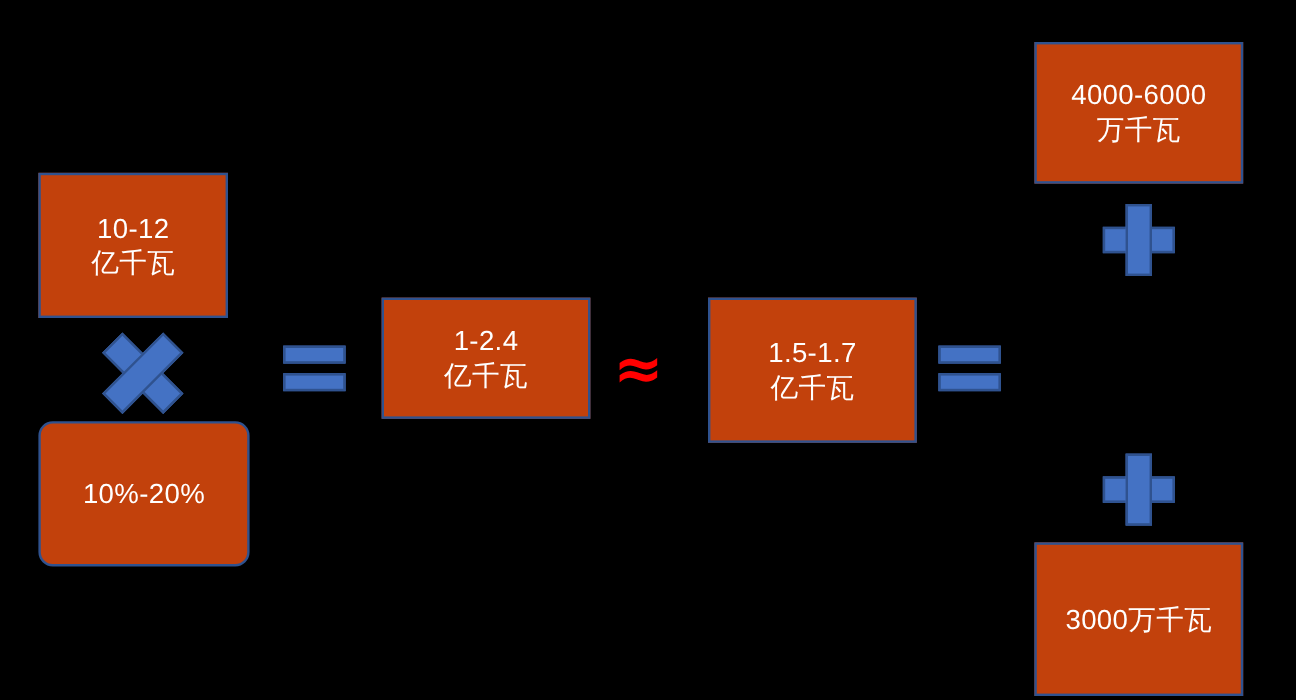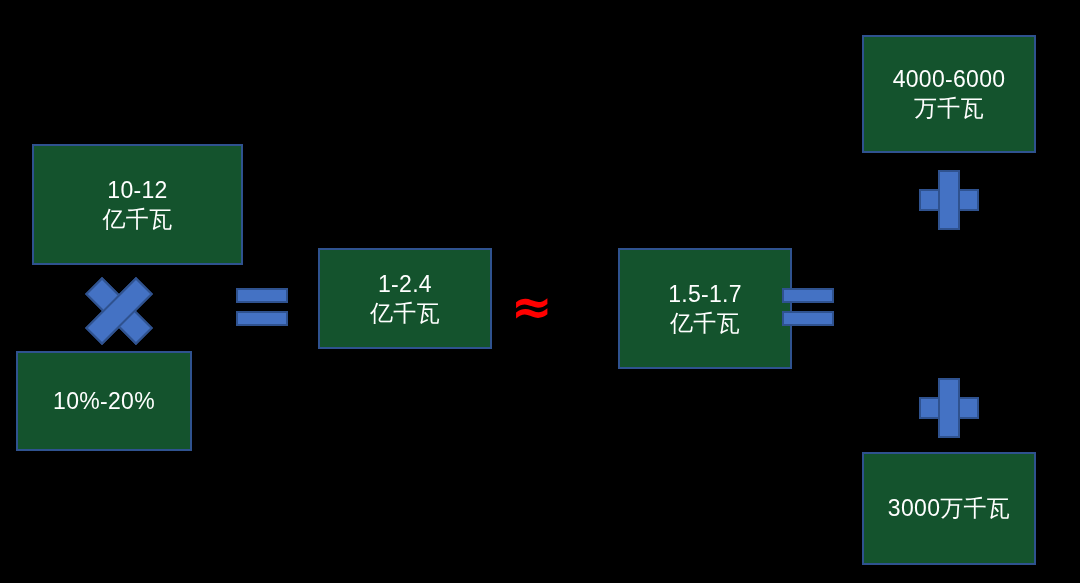--- a/index.html
+++ b/index.html
@@ -11,42 +11,42 @@
     position: relative;
     width: 1080px;
     height: 583px;
     background: #000000;
     overflow: hidden;
     font-family: "Liberation Sans", "DejaVu Sans", sans-serif;
   }
   .box {
     position: absolute;
     box-sizing: border-box;
-    background: #14532d;
+    background: #c2410c;
     border: 2px solid #2F528F;
     color: #FFFFFF;
     display: flex;
     align-items: center;
     justify-content: center;
     text-align: center;
     line-height: 1.25;
     font-size: 23px;
     letter-spacing: 0.3px;
     white-space: pre-line;
   }
   
-  #box-factor-capacity { left: 32px;  top: 144px; width: 211px; height: 121px; }
-  #box-factor-percent  { left: 16px;  top: 351px; width: 176px; height: 100px; }
+  #box-factor-capacity { left: 32px;  top: 144px; width: 158px; height: 121px; }
+  #box-factor-percent  { left: 32px;  top: 351px; width: 176px; height: 121px; border-radius: 12px; }
   
   #box-product         { left: 318px; top: 248px; width: 174px; height: 101px; }
-  #box-approx-target   { left: 590px; top: 248px; width: 174px; height: 121px; margin-left: 28px; }
+  #box-approx-target   { left: 590px; top: 248px; width: 174px; height: 121px; }
   
   #box-component-wind  { left: 862px; top: 35px;  width: 174px; height: 118px; }
   #box-component-solar { left: 862px; top: 246px; width: 174px; height: 117px; }
-  #box-component-other { left: 862px; top: 452px; width: 174px; height: 113px; }
+  #box-component-other { left: 862px; top: 452px; width: 174px; height: 128px; }
 
   
   #box-factor-percent, #box-component-other { align-items: center; }
 
   
   .op-cross {
     position: absolute;
     width: 72px;
     height: 72px;
     transform: rotate(45deg);

